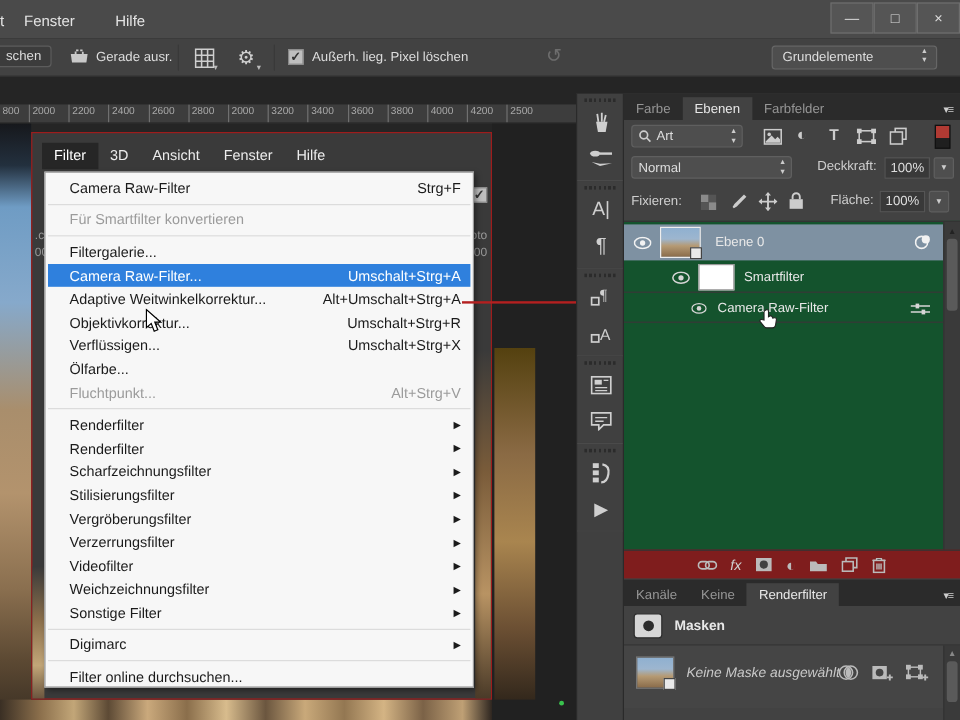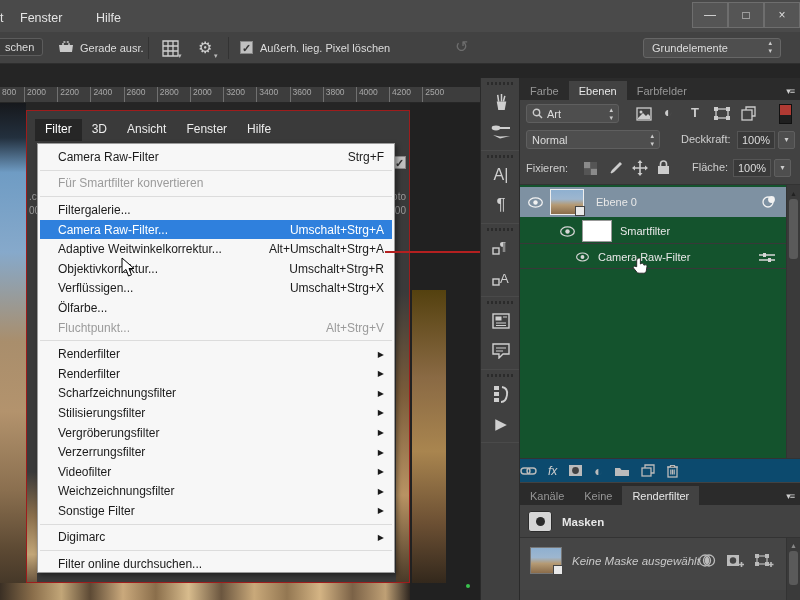--- a/index.html
+++ b/index.html
@@ -96,22 +96,22 @@
     color:#ddd; padding:0 4px; line-height:16px; }
   .dbtn{ background:#4e4e4e; border:1px solid #5f5f5f; border-radius:2px; width:17px;
     height:18px; font-size:8px; color:#ccc; text-align:center; line-height:16px; }
   .plabel{ font-size:11px; color:#cfcfcf; }
   .lrow-sel{ background:#7e91a2; }
   .lname{ font-size:11px; color:#e8e8e8; }
   .thumb{ background:linear-gradient(180deg,#8fb0d0 0%,#9db6cf 38%,#b59a74 62%,#8a6c4a 100%); }
   .badge{ position:absolute; right:-2px; bottom:-2px; width:10px; height:10px;
     background:#e9e9e9; border:1px solid #444; }
   .eye{ display:inline-block; }
-  .lpbottom{ border-top:1px solid #333; background:#0c4a6e; display:flex;
-    align-items:center; gap:11px; }
+  .lpbottom{ border-top:1px solid #333; background:#7f1d1d; display:flex;
+    align-items:center; justify-content:center; gap:11px; }
   .fxtxt{ font-style:italic; font-size:12px; color:#cfcfcf; }
   .masken-icon{ width:24px; height:21px; background:#d6d6d6; border-radius:3px;
     border:1px solid #2c2c2c; display:flex; align-items:center; justify-content:center; }
   .masken-icon i{ width:9px; height:9px; background:#2c2c2c; border-radius:50%; }
   .scrollcol{ background:#3a3a3a; border-left:1px solid #333; }
   .scrollthumb{ background:#5a5a5a; border-radius:3px; }
   .toggle-red{ width:13px; height:20px; background:#1f1f1f; border:1px solid #111; }
   .toggle-red i{ display:block; width:100%; height:10px; background:#b03a33; }
 
   .cursor{ pointer-events:none; }

